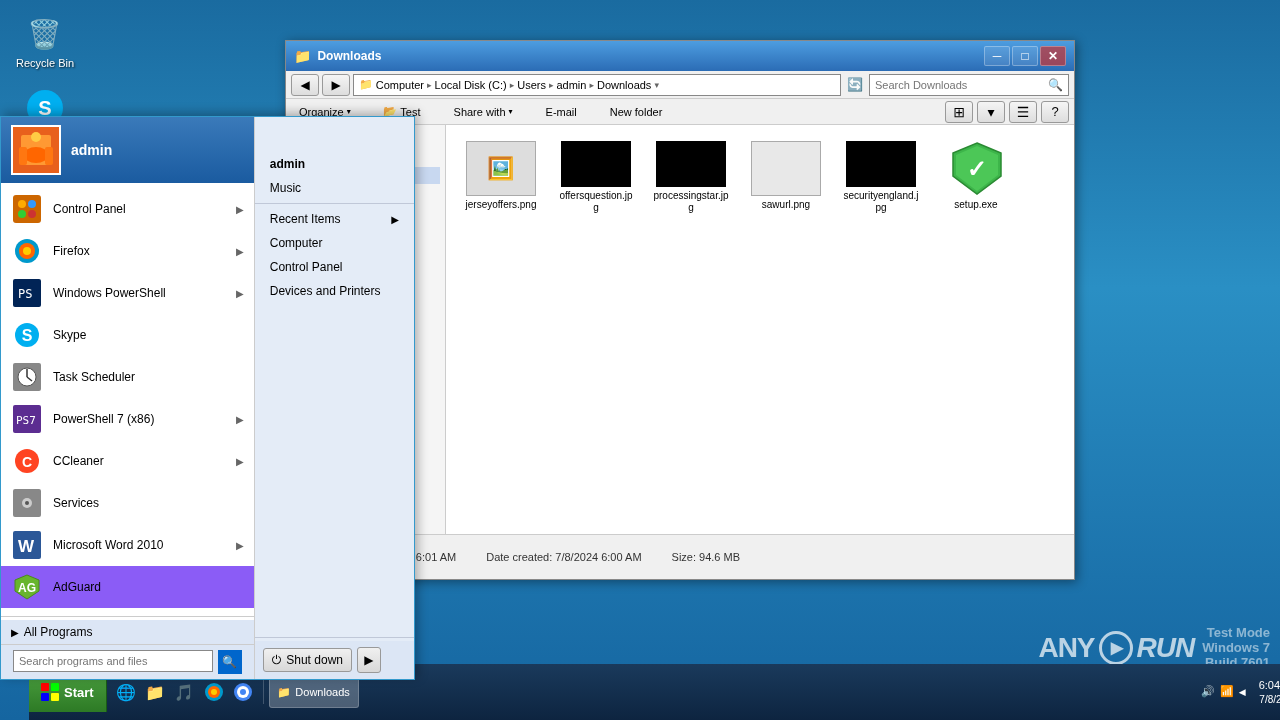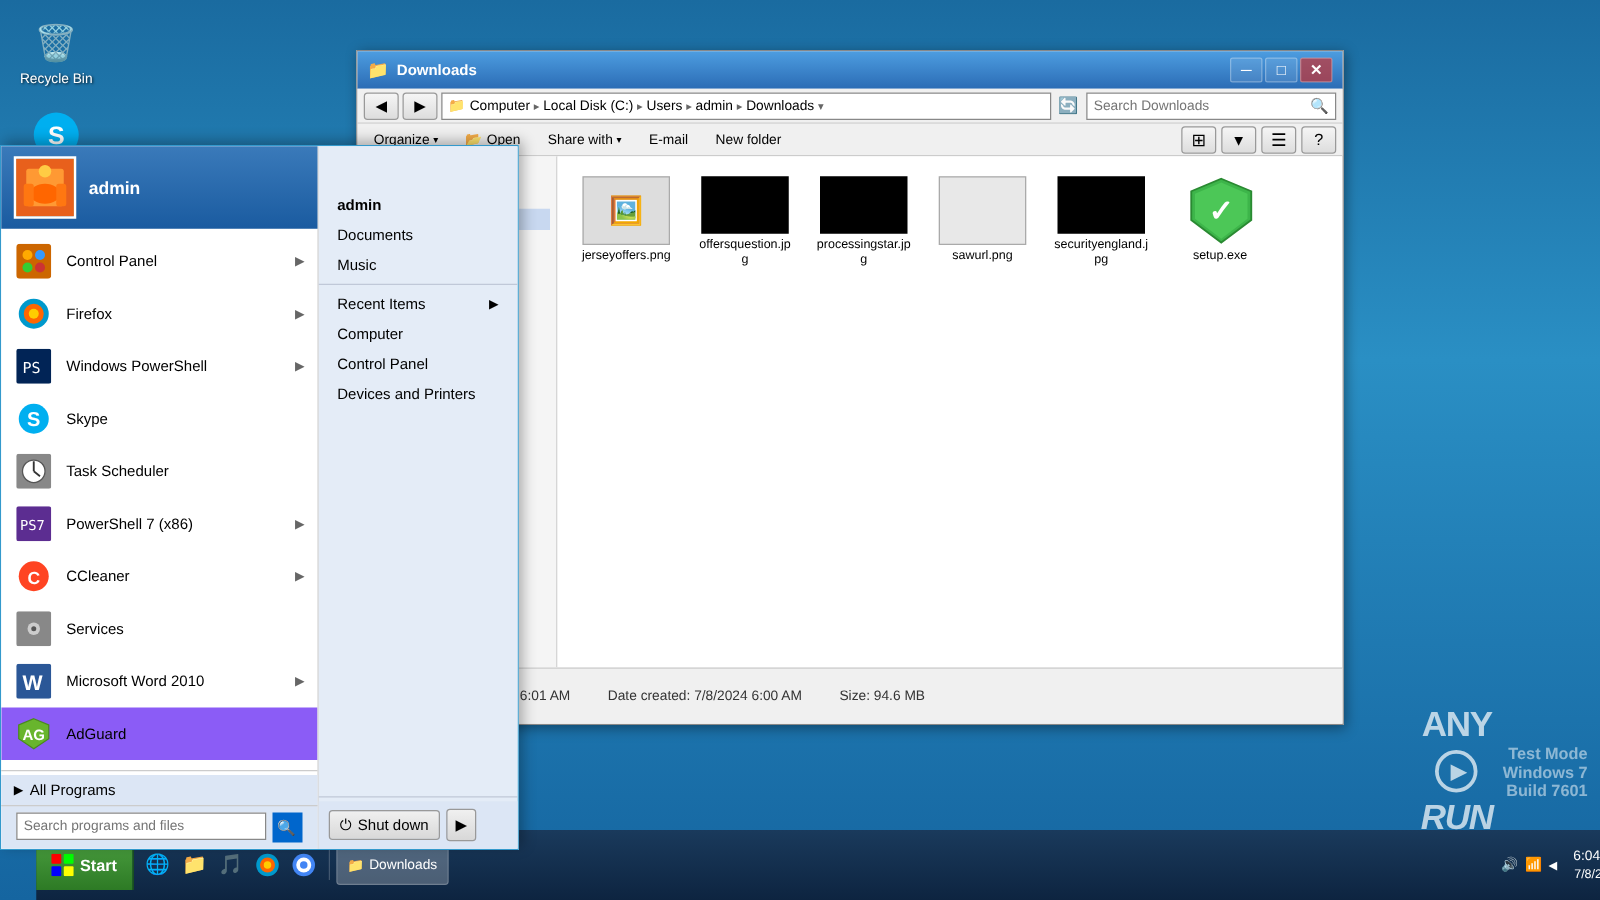--- a/index.html
+++ b/index.html
@@ -279,21 +279,21 @@
     }
 
     
     .explorer-menubar {
       height: 26px;
       background: #f0f0f0;
       border-bottom: 1px solid #ccc;
       display: flex;
       align-items: center;
       padding: 0 5px;
-      gap: 6px;
+      gap: 17px;
     }
     .menu-item {
       padding: 2px 8px;
       font-size: 11px;
       cursor: pointer;
       border-radius: 3px;
       display: flex;
       align-items: center;
       gap: 3px;
     }
@@ -597,21 +597,21 @@
       </div>
     </div>
 
     <div class="explorer-menubar">
       <div class="menu-item">
         <span>Organize</span>
         <span class="menu-dropdown-arrow">▾</span>
       </div>
       <div class="menu-item">
         <span>📂</span>
-        <span>Open</span>
+        <span>Test</span>
       </div>
       <div class="menu-item">
         <span>Share with</span>
         <span class="menu-dropdown-arrow">▾</span>
       </div>
       <div class="menu-item">
         <span>E-mail</span>
       </div>
       <div class="menu-item">
         <span>New folder</span>
@@ -841,23 +841,20 @@
         <input type="text" style="flex: 1 1 0%; height: 22px; border: 1px solid rgb(136, 136, 136); padding: 0px 5px; font-size: 11px; background: white;" placeholder="Search programs and files">
         <div style="width:24px; height:24px; background:#0066cc; color:white; display:flex; align-items:center; justify-content:center; cursor:pointer; font-size:12px;">🔍</div>
       </div>
     </div>
 
     <div class="start-menu-right">
       <div class="right-item">
         <strong>admin</strong>
       </div>
       <div class="right-item">
-        <span>Documents</span>
-      </div>
-      <div class="right-item">
         <span>Music</span>
       </div>
       <div class="right-separator"></div>
       <div class="right-item" style="display:flex; align-items:center; justify-content:space-between;">
         <span>Recent Items</span>
         <span style="font-size:10px;">▶</span>
       </div>
       <div class="right-item">
         <span>Computer</span>
       </div>
@@ -874,21 +871,21 @@
         <div class="shutdown-btn">
           <span>⏻</span>
           <span>Shut down</span>
         </div>
         <div class="shutdown-arrow-btn">▶</div>
       </div>
     </div>
   </div>
 
   <div class="anyrun-watermark">
-    <div style="display:flex; align-items:center; gap:4px;flex-direction:column;">
+    <div style="display:flex; align-items:center; gap:4px;">
       <span style="font-size:28px; color:rgba(255,255,255,0.7); font-weight:900; letter-spacing:-1px;">ANY</span>
       <div style="width:34px; height:34px; border-radius:50%; border:3px solid rgba(255,255,255,0.7); display:flex; align-items:center; justify-content:center;">
         <span style="color:rgba(255,255,255,0.7); font-size:16px; margin-left:3px;">▶</span>
       </div>
       <span style="font-size:28px; color:rgba(255,255,255,0.7); font-weight:900; letter-spacing:-1px;font-style:italic;">RUN</span>
     </div>
     <div class="anyrun-text-block">
       <div>Test Mode</div>
       <div>Windows 7</div>
       <div>Build 7601</div>

